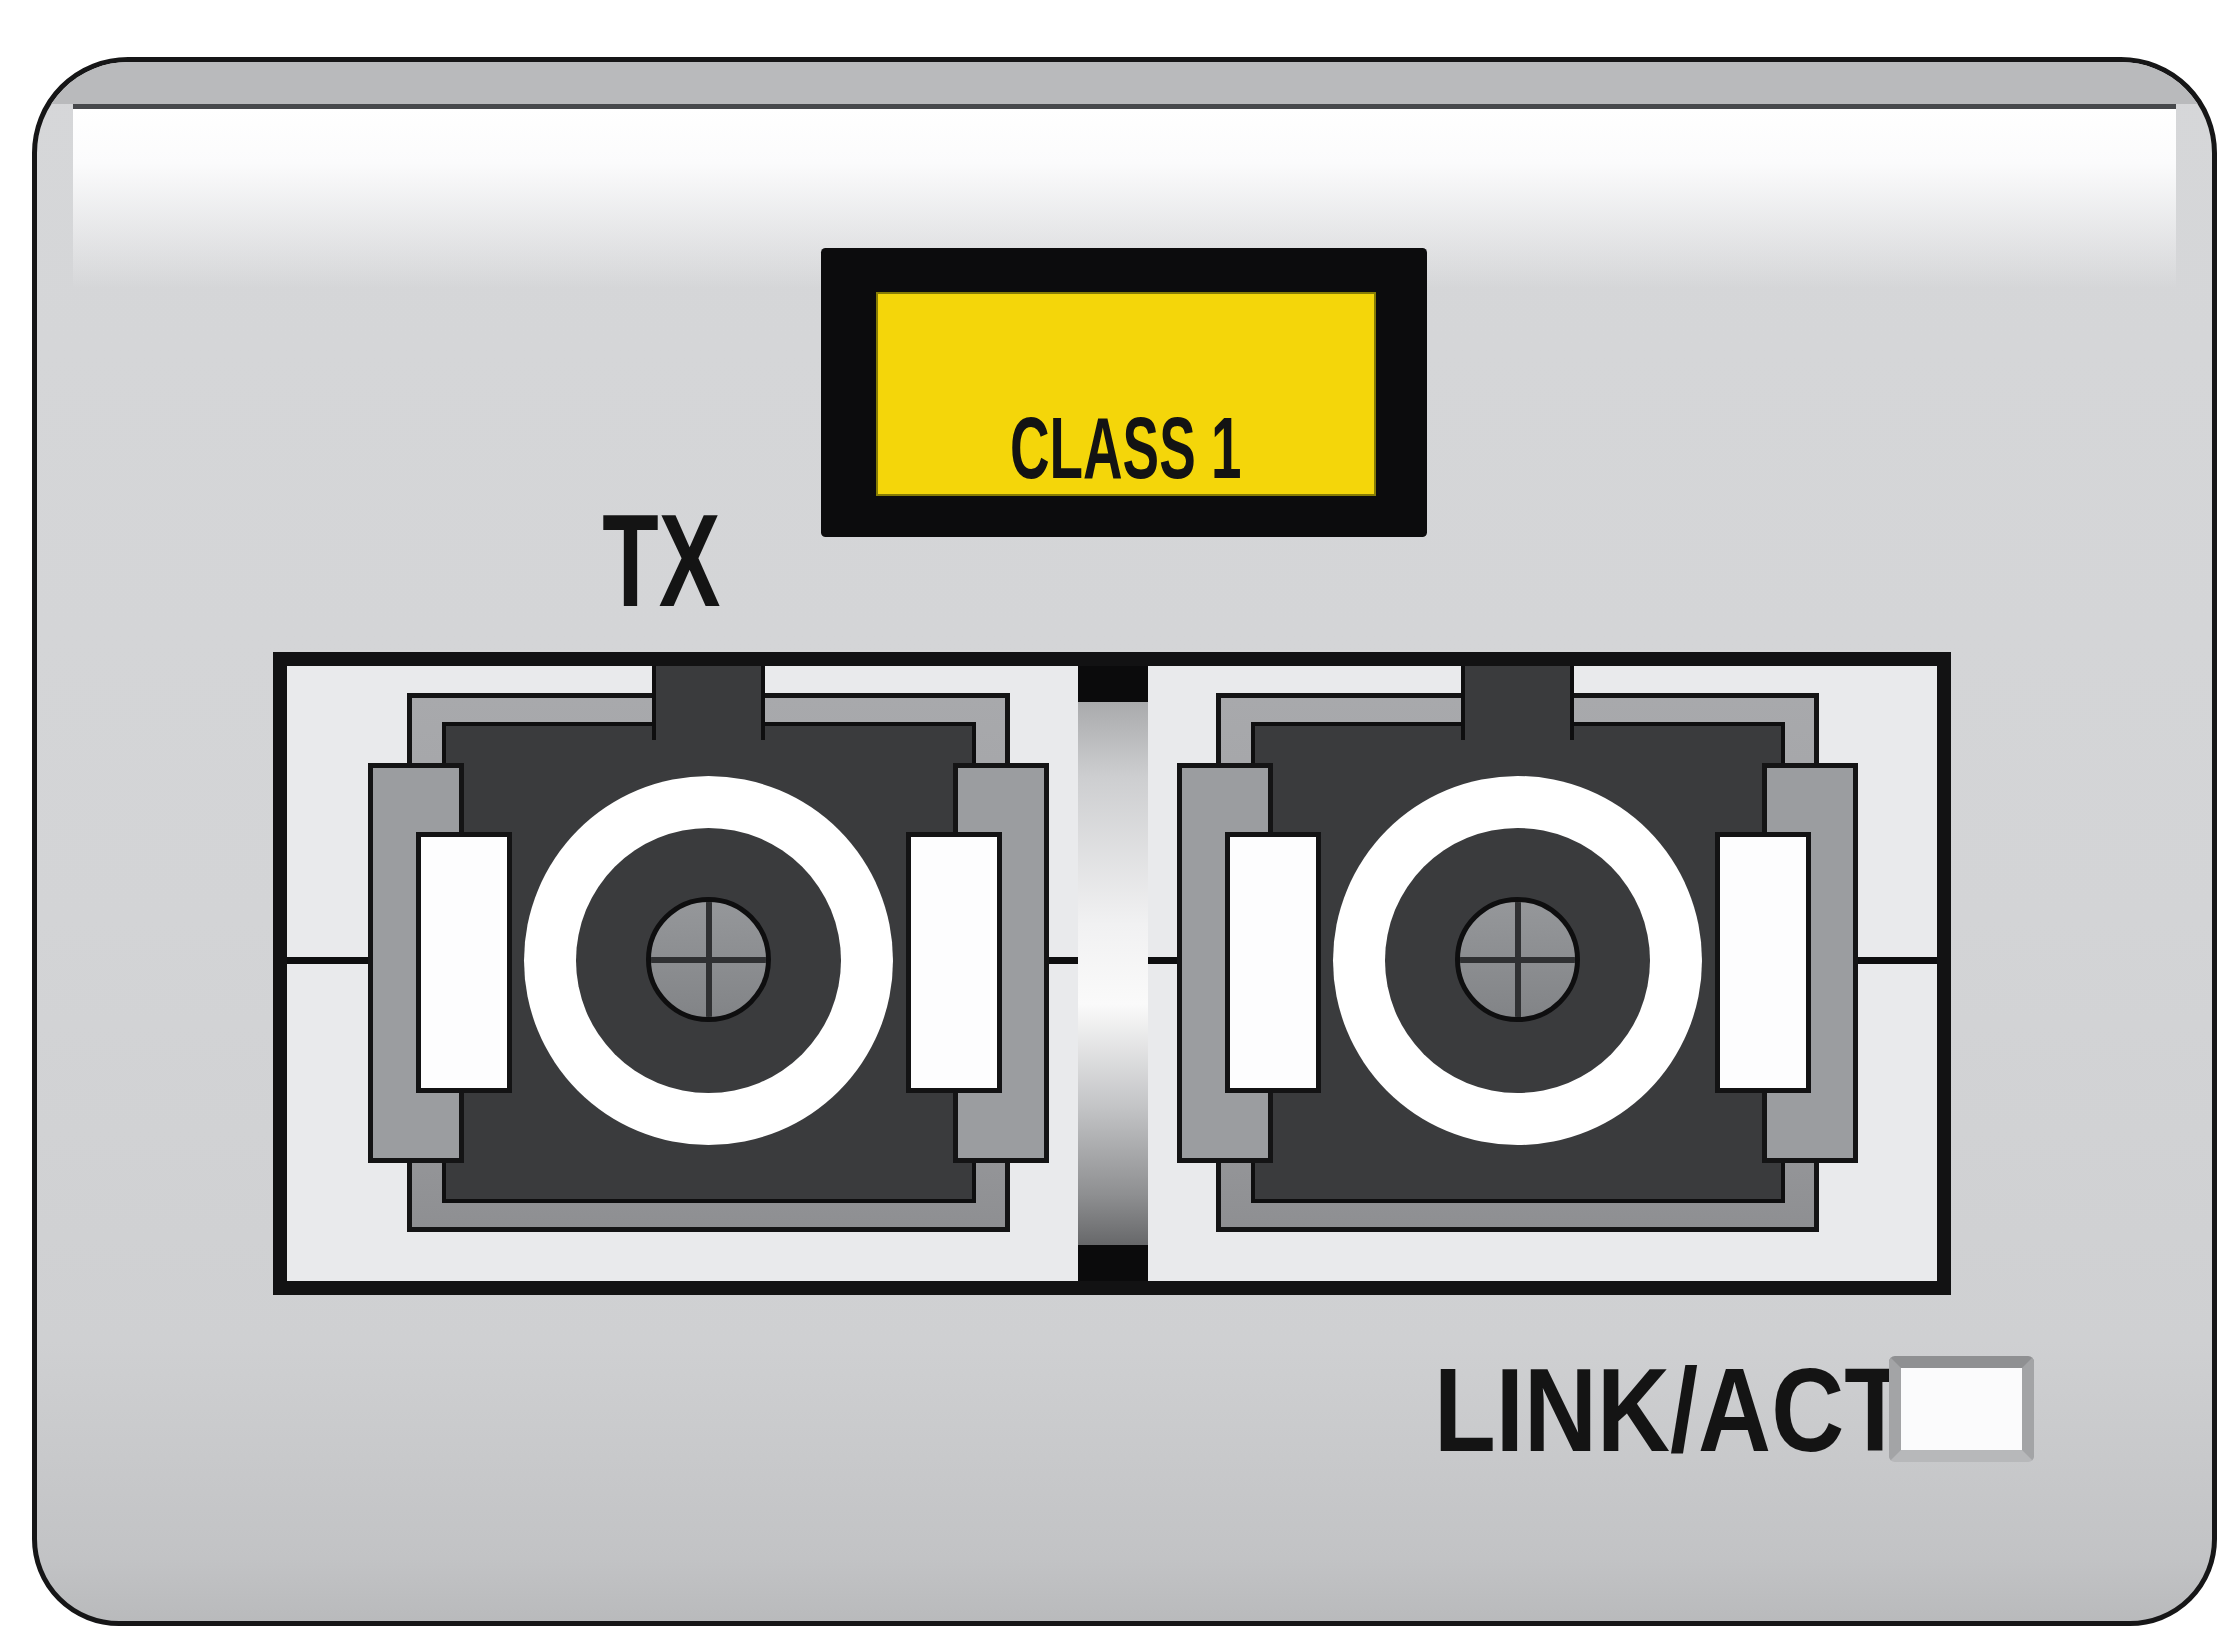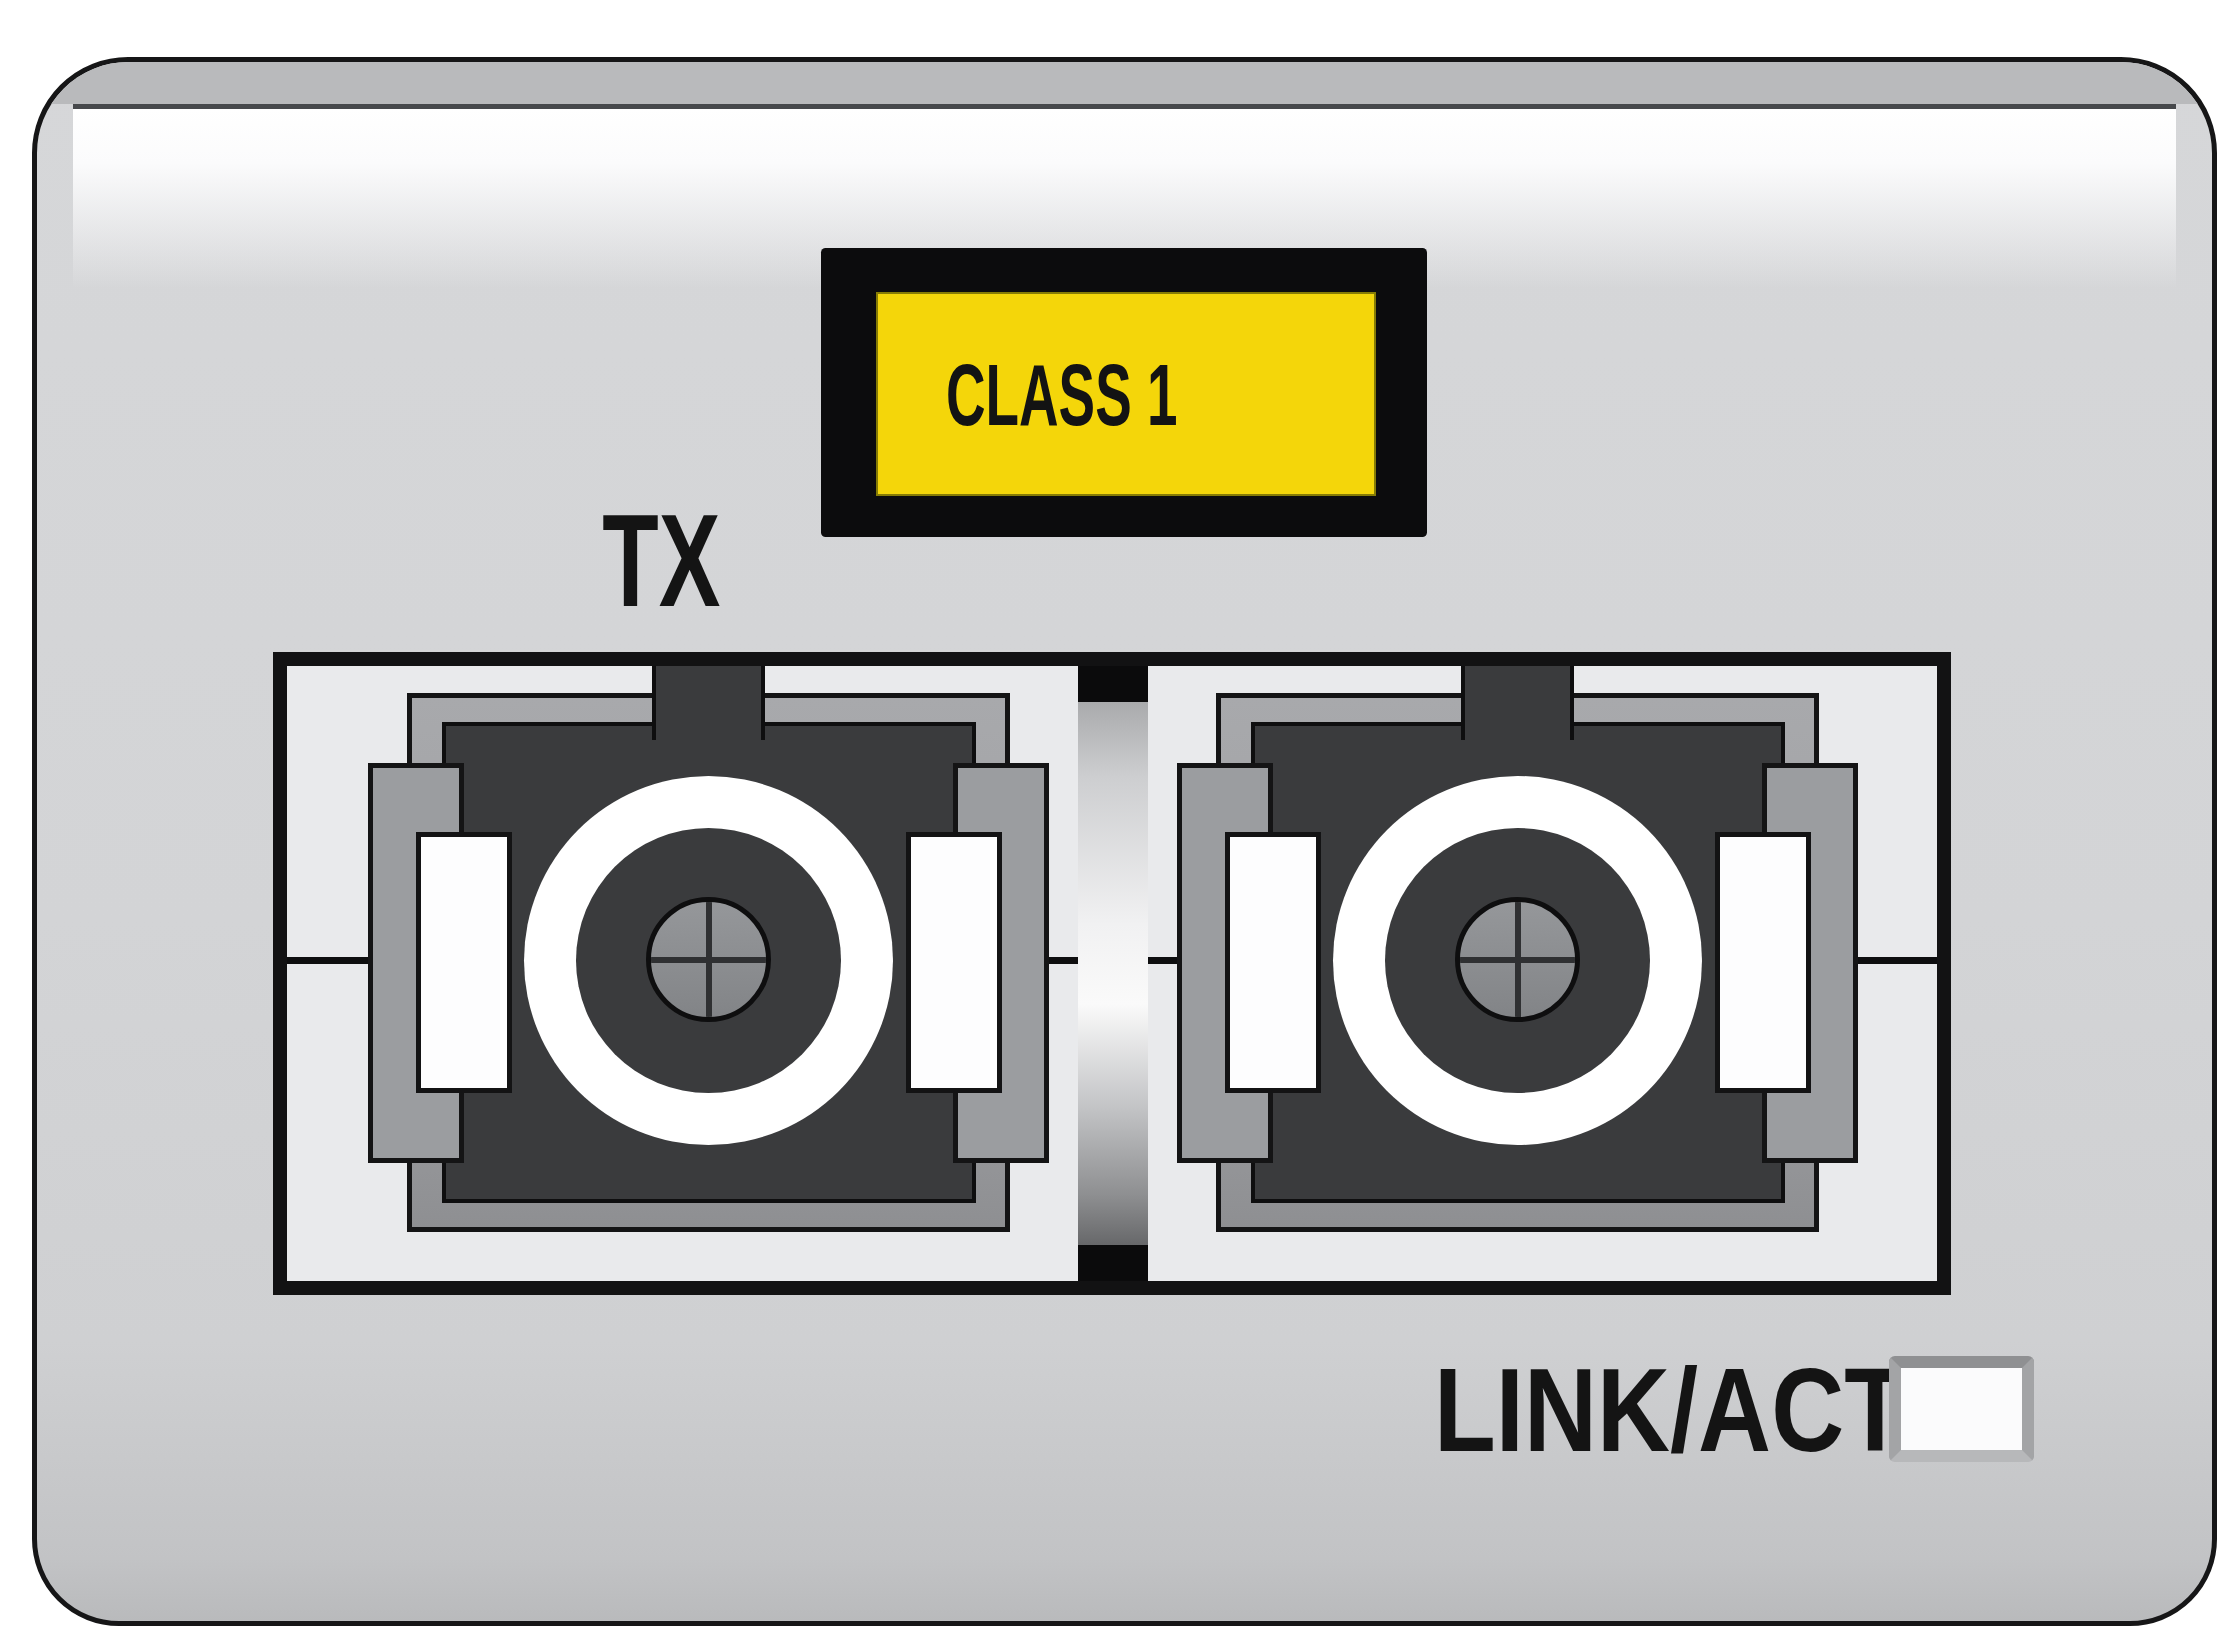--- a/index.html
+++ b/index.html
@@ -15,21 +15,21 @@
          overflow:hidden;}
   .top-band{left:0;top:0;width:100%;height:42px;background:#b9babc;}
   .bevel-line{left:36px;right:36px;top:42px;height:5.2px;background:#47494c;}
   .top-highlight{left:36px;right:36px;top:47px;height:180px;
          background:linear-gradient(180deg,#ffffff 0%,#fbfbfc 30%,rgba(250,250,251,0) 100%);}
 
   
   .safety-label{left:821px;top:248px;width:606px;height:289px;background:#0c0c0d;border-radius:4.6px;}
   .safety-label-inner{position:absolute;left:55px;right:51px;top:44px;bottom:41px;
          background:#f4d60a;border:2.9px solid #867c05;
-         display:flex;flex-direction:row;align-items:center;justify-content:space-between;}
+         display:flex;flex-direction:column;align-items:center;justify-content:flex-end;}
   .safety-line{font-size:87px;line-height:93px;white-space:nowrap;color:#131313;}
   .cond{display:inline-block;transform:scaleX(0.63);transform-origin:center;}
 
   
   .port-label{width:244px;height:132px;font-size:132px;line-height:132px;text-align:center;white-space:nowrap;}
   .port-label .cond2{display:inline-block;transform:scaleX(0.70);transform-origin:center;}
   .tx-pos{left:539px;top:495px;}
   .rx-pos{left:1433px;top:473px;}
 
   

